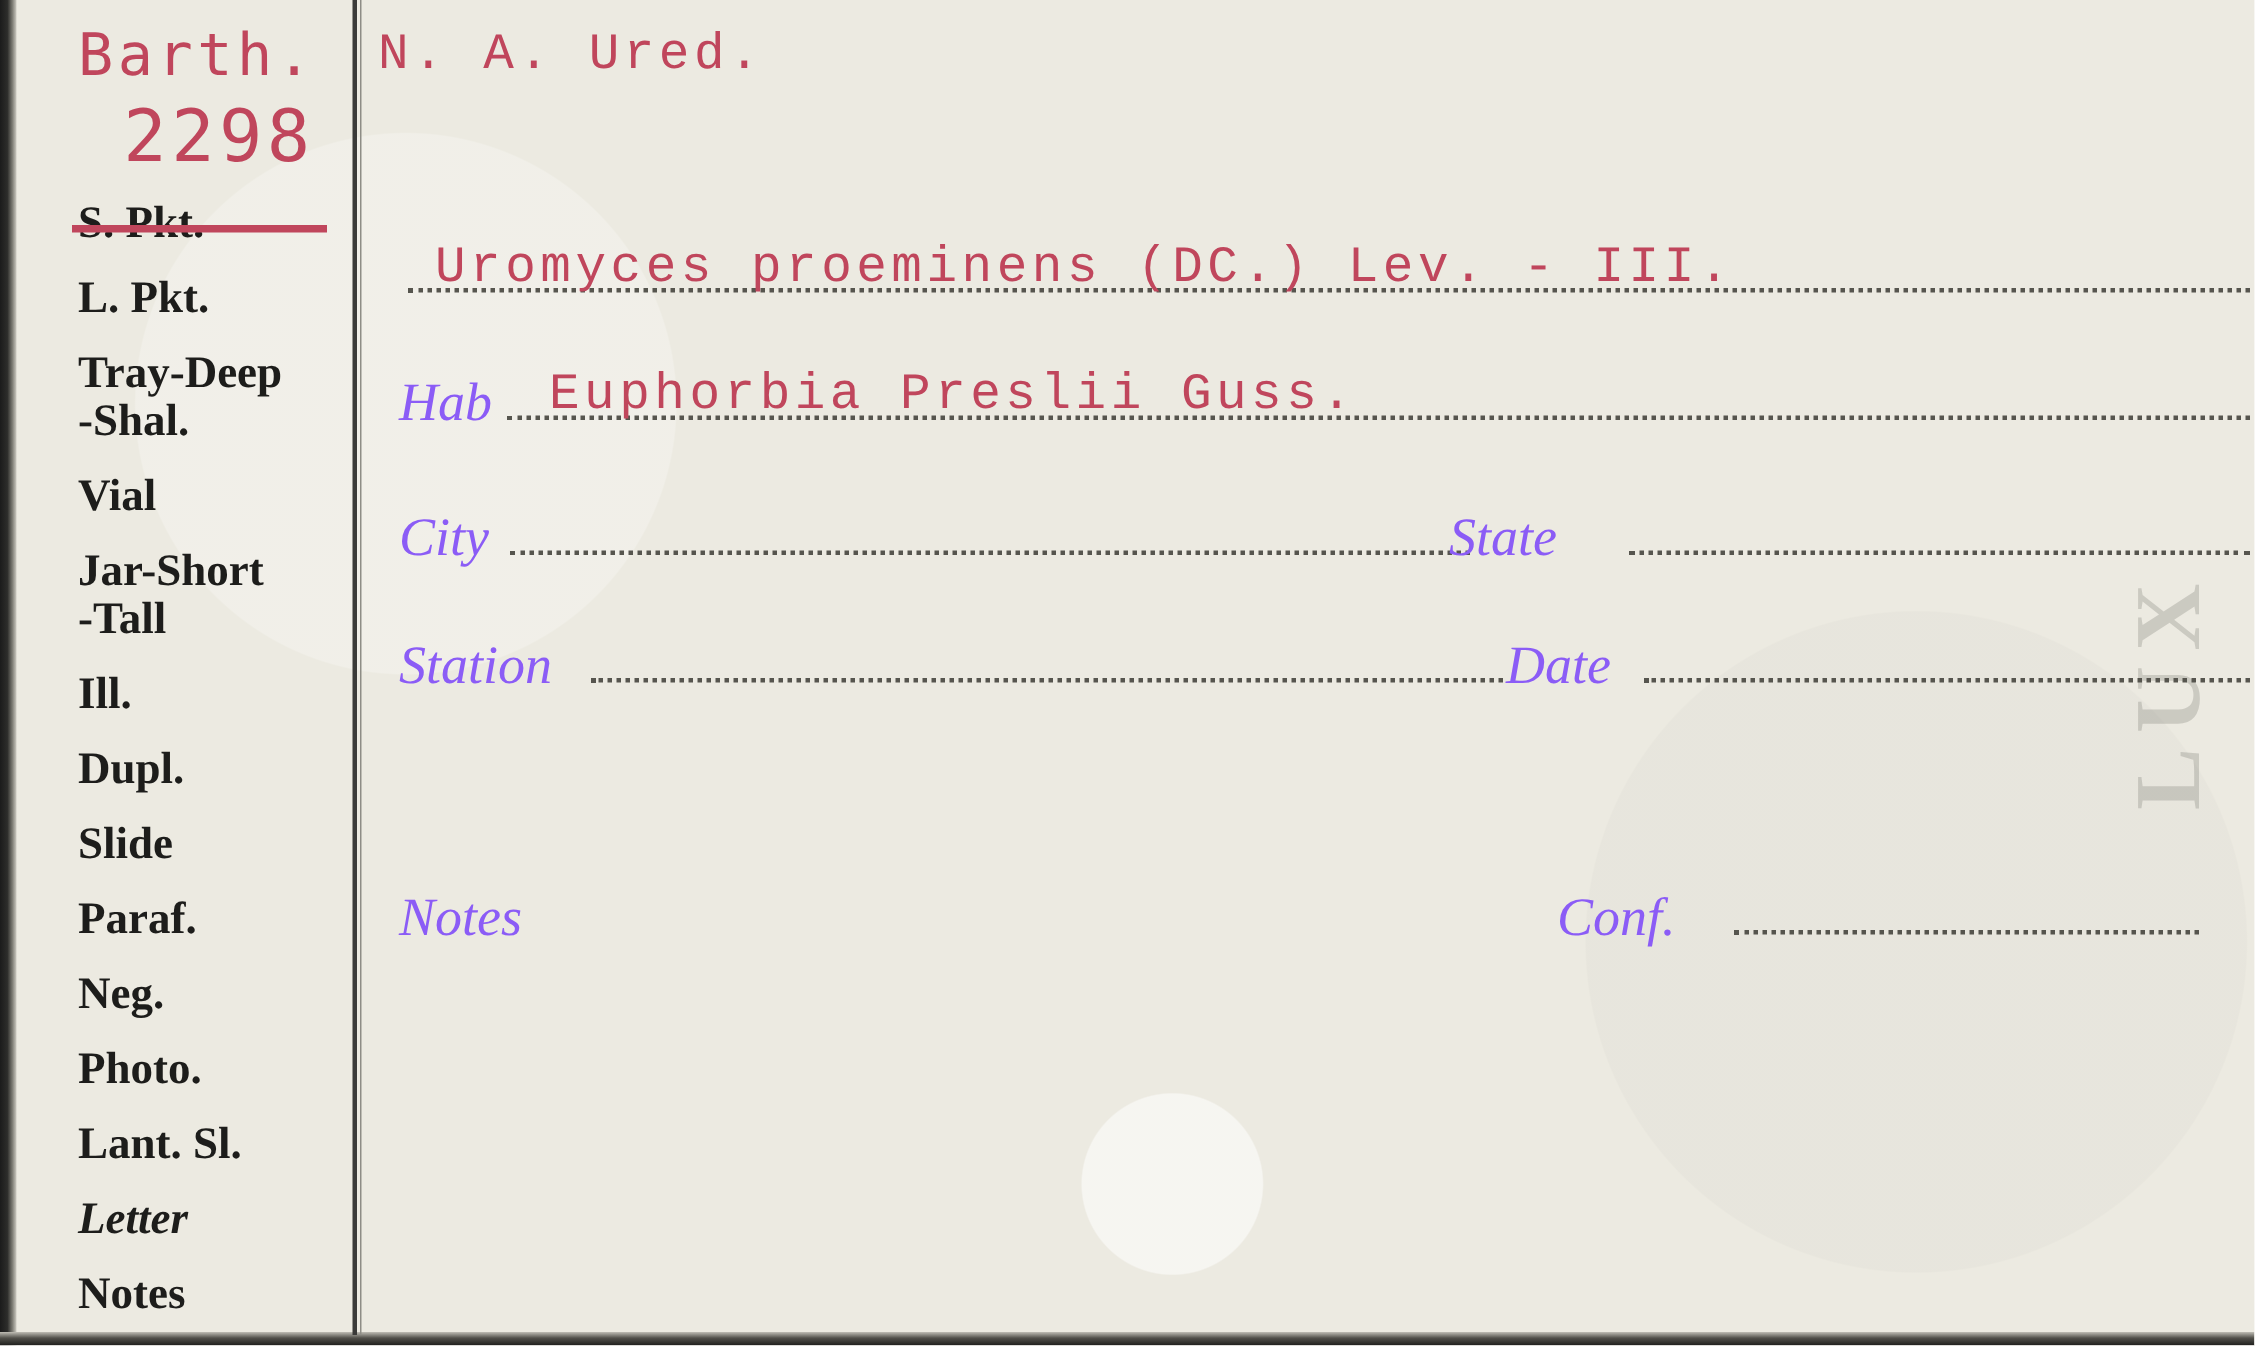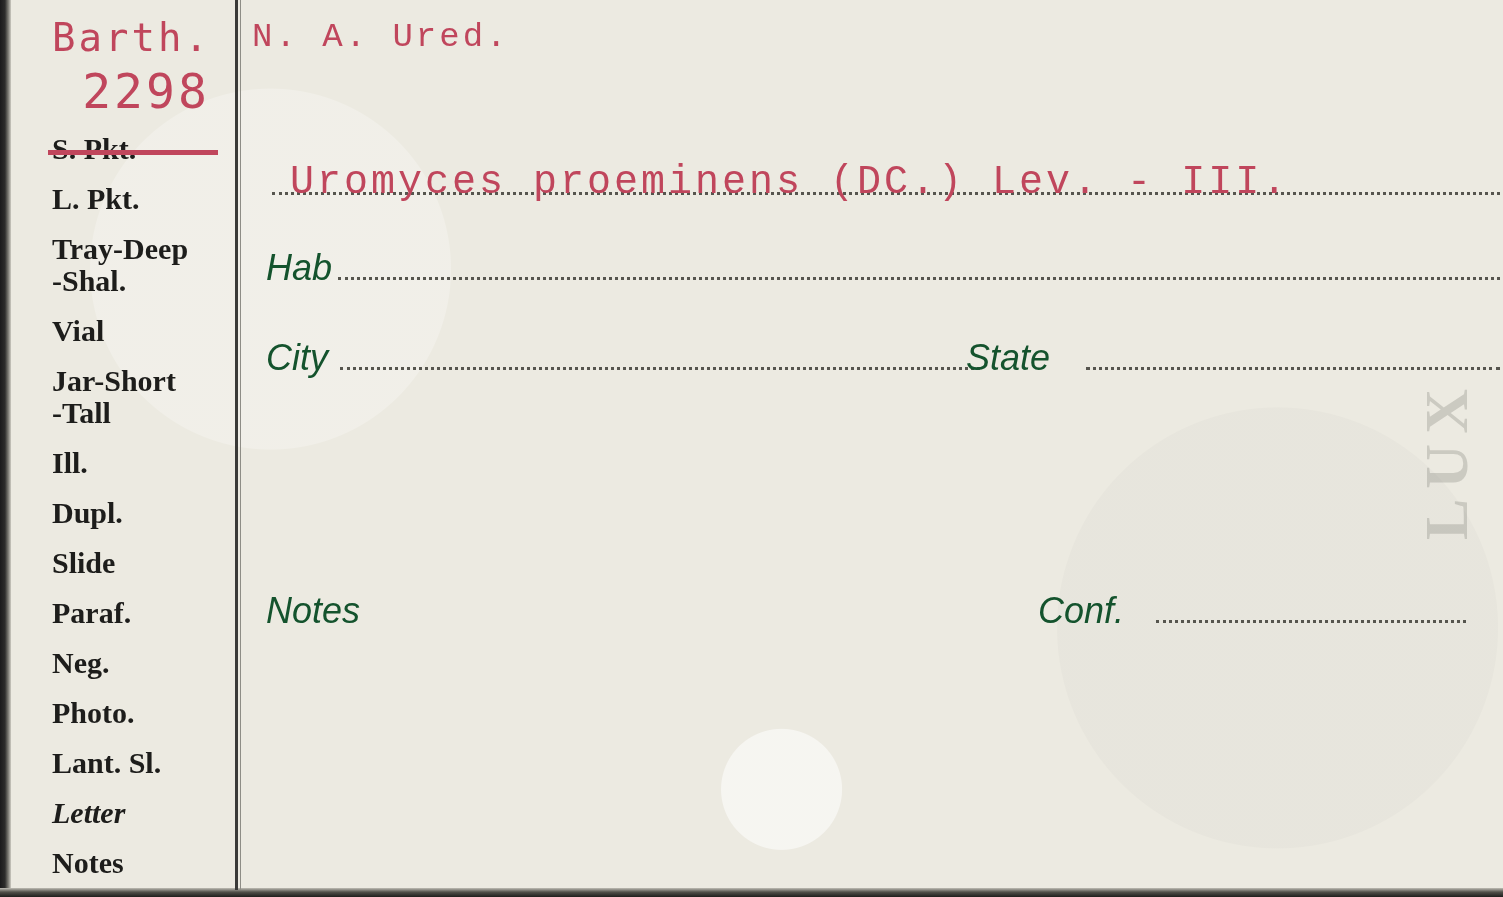--- a/index.html
+++ b/index.html
@@ -117,40 +117,40 @@
   .collection-line {
     position: absolute;
     left: 4px;
     top: 18px;
     font-size: 34px;
   }
   .species-line {
     position: absolute;
     left: 42px;
     top: 160px;
-    font-size: 40px;
+    font-size: 34px;
   }
   .hab-value {
     position: absolute;
     left: 118px;
     top: 245px;
     font-size: 34px;
   }
 
   .row {
     position: absolute;
     left: 10px;
     width: 1240px;
     height: 44px;
   }
   .label {
-    font-family: Liberation Sans, sans-serif;
+    font-family: Liberation Serif, serif;
     font-style: italic;
     font-size: 36px;
-    color: #14532d;
+    color: #8b5cf6;
     position: absolute;
     bottom: 0;
     white-space: pre;
   }
   .dots {
     position: absolute;
     bottom: 9px;
     height: 0;
     border-bottom: 3px dotted #56554e;
   }
@@ -216,28 +216,35 @@
 
     <div class="row" style="top:160px;">
       <div class="dots" style="left:14px; width:1228px;"></div>
     </div>
     <div class="typed species-line">Uromyces proeminens (DC.) Lev. - III.</div>
 
     <div class="row" style="top:245px;">
       <div class="label" style="left:8px;">Hab</div>
       <div class="dots" style="left:80px; width:1162px;"></div>
     </div>
+    <div class="typed hab-value">Euphorbia Preslii Guss.</div>
 
     <div class="row" style="top:335px;">
       <div class="label" style="left:8px;">City</div>
       <div class="dots" style="left:82px; width:640px;"></div>
       <div class="label" style="left:708px;">State</div>
       <div class="dots" style="left:828px; width:414px;"></div>
     </div>
 
+    <div class="row" style="top:420px;">
+      <div class="label" style="left:8px;">Station</div>
+      <div class="dots" style="left:136px; width:608px;"></div>
+      <div class="label" style="left:746px;">Date</div>
+      <div class="dots" style="left:838px; width:404px;"></div>
+    </div>
 
 
     <div class="row" style="top:588px;">
       <div class="label" style="left:8px;">Notes</div>
       <div class="label" style="left:780px;">Conf.</div>
       <div class="dots" style="left:898px; width:310px;"></div>
     </div>
 
   </div>
 </div>

